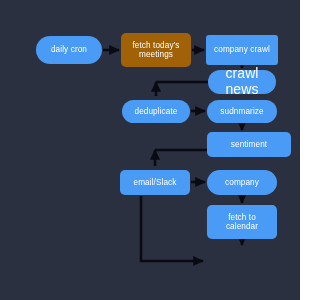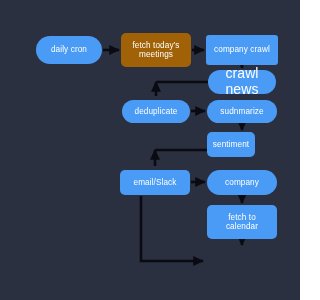--- a/index.html
+++ b/index.html
@@ -86,19 +86,19 @@
     </g>
   </svg>
 
   <div class="node shape-pill" style="left: 36px; top: 36px; width: 66px; height: 28px; font-size: 8.2px; background: rgb(74, 155, 245); color: rgb(255, 255, 255);">daily cron</div>
   <div class="node shape-round" style="left: 121px; top: 33px; width: 70px; height: 34px; font-size: 8.2px; background: #a16207; color: rgb(255, 255, 255);">fetch today’s
 meetings</div>
   <div class="node shape-rect" style="left: 206px; top: 35px; width: 72px; height: 30px; font-size: 8.2px; background: rgb(74, 155, 245); color: rgb(255, 255, 255);">company crawl</div>
   <div class="node shape-pill" style="left: 208px; top: 70px; width: 68px; height: 24px; font-size: 14px; background: rgb(74, 155, 245); color: rgb(255, 255, 255);">crawl news</div>
   <div class="node shape-pill" style="left: 207px; top: 100px; width: 70px; height: 23px; font-size: 8.2px; background: rgb(74, 155, 245); color: rgb(255, 255, 255);">sudnmarize</div>
   <div class="node shape-pill" style="left: 122px; top: 100px; width: 68px; height: 23px; font-size: 8.2px; background: rgb(74, 155, 245); color: rgb(255, 255, 255);">deduplicate</div>
-  <div class="node shape-round" style="left: 207px; top: 132px; width: 48px; height: 25px; font-size: 8.2px; background: rgb(74, 155, 245); color: rgb(255, 255, 255);">sentiment</div>
+  <div class="node shape-round" style="left: 207px; top: 132px; width: 84px; height: 25px; font-size: 8.2px; background: rgb(74, 155, 245); color: rgb(255, 255, 255);">sentiment</div>
   <div class="node shape-round" style="left: 120px; top: 170px; width: 70px; height: 25px; font-size: 8.2px; background: rgb(74, 155, 245); color: rgb(255, 255, 255);">email/Slack</div>
   <div class="node shape-pill" style="left: 207px; top: 170px; width: 70px; height: 25px; font-size: 8.2px; background: rgb(74, 155, 245); color: rgb(255, 255, 255);">company</div>
   <div class="node shape-round" style="left: 207px; top: 205px; width: 70px; height: 34px; font-size: 8.2px; background: rgb(74, 155, 245); color: rgb(255, 255, 255);">fetch to
 calendar</div>
 
 </div>
 
 </body></html>

